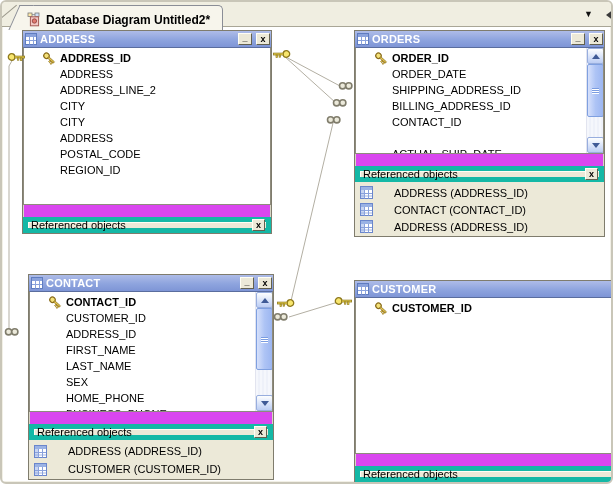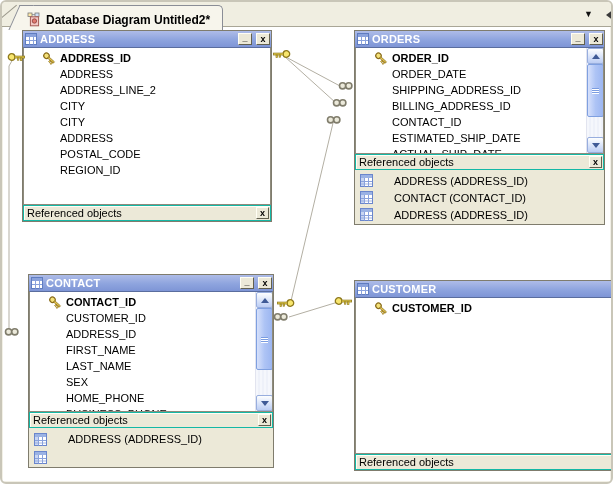--- a/index.html
+++ b/index.html
@@ -116,23 +116,23 @@
   .sthumb {
     position:absolute; left:0; width:17px;
     background:linear-gradient(90deg,#d7e1fb,#aec4f5 50%,#9cb6f1);
     border:1px solid #7fa0e0; border-radius:2px;
     display:flex; align-items:center; justify-content:center; flex-direction:column; gap:1px;
   }
   .grip i { display:block; width:7px; height:1px; background:#7a9ce0; margin:1px 0; box-shadow:0 1px 0 #fff; }
 
   
   .refbar {
-    height:16px; margin-top:0px;
+    height:16px; margin-top:12px;
     background:#ece9d8;
-    border:1px solid #14b8a6;
+    border:5px solid #14b8a6;
     box-shadow: inset 1px 1px 0 #fffef4;
     display:flex; align-items:center; padding:0 1px 0 3px;
     font-size:11px; color:#000;
   }
   .refbar .rlabel { flex:1; white-space:nowrap; overflow:hidden; }
   .xbtn {
     width:13px; height:12px; background:#ece9d8;
     border:1px solid; border-color:#fffef4 #62604f #62604f #fffef4;
     font-size:9px; font-weight:bold; line-height:9px; color:#000;
     display:flex; align-items:center; justify-content:center; cursor:default;
@@ -326,21 +326,20 @@
         <div class="frow">
             <span class="keyslot"></span>
             <span class="fname">BILLING_ADDRESS_ID</span>
           </div>
         <div class="frow">
             <span class="keyslot"></span>
             <span class="fname">CONTACT_ID</span>
           </div>
         <div class="frow">
             <span class="keyslot"></span>
-            <span class="fname">ESTIMATED_SHIP_DATE</span>
           </div>
         <div class="frow">
             <span class="keyslot"></span>
             <span class="fname">ACTUAL_SHIP_DATE</span>
           </div>
       </div>
       <div class="vscroll">
         <div class="sbtn up">
             <span class="arr upA"></span>
           </div>
@@ -452,20 +451,21 @@
       <div class="refitem c-item">
           <svg width="13" height="13">
             <use href="#g-table13"></use>
           </svg>
           <span>ADDRESS (ADDRESS_ID)</span>
         </div>
       <div class="refitem c-item">
           <svg width="13" height="13">
             <use href="#g-table13"></use>
           </svg>
+          <span>CUSTOMER (CUSTOMER_ID)</span>
         </div>
     </div>
   </div>
 
   <div class="win" style="left:352px;top:278px;width:291px;">
     <div class="titlebar">
       <svg width="12" height="12">
           <use href="#g-table12"></use>
         </svg>
       <span class="ttl">CUSTOMER</span>

